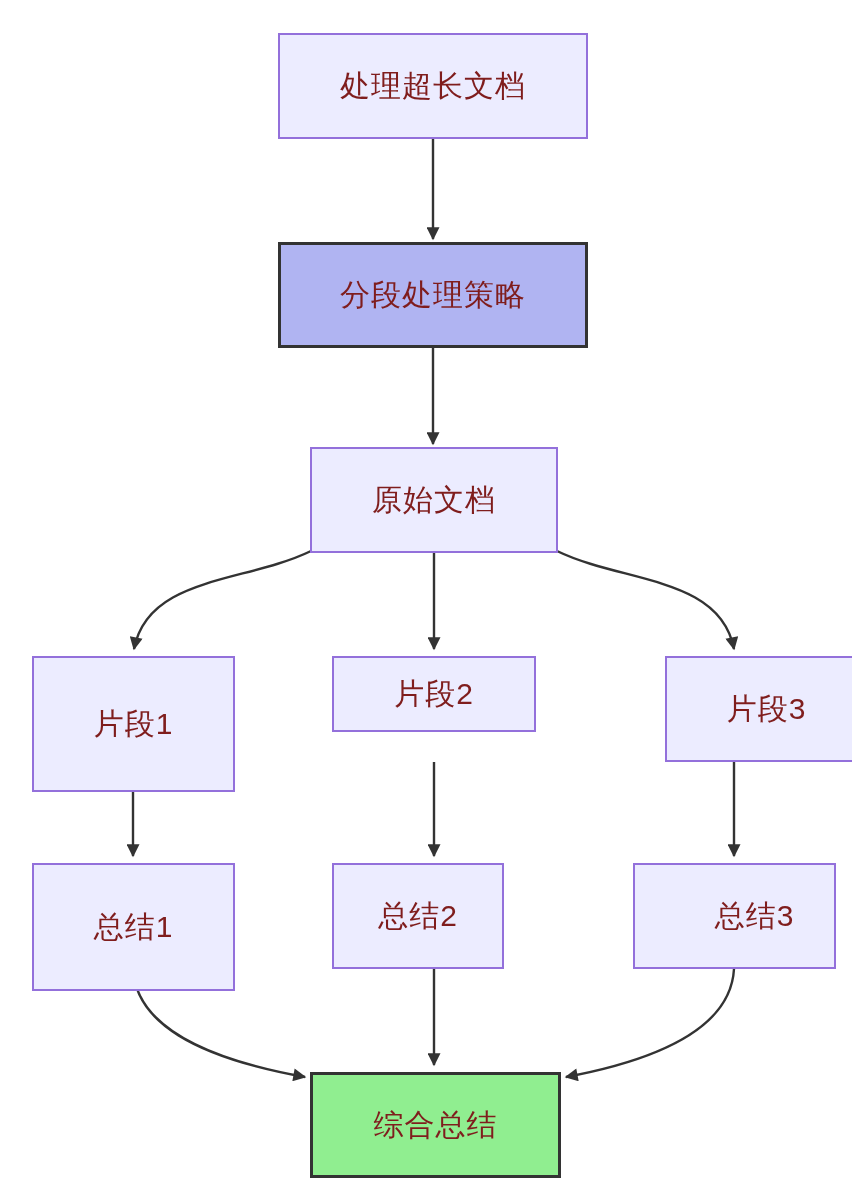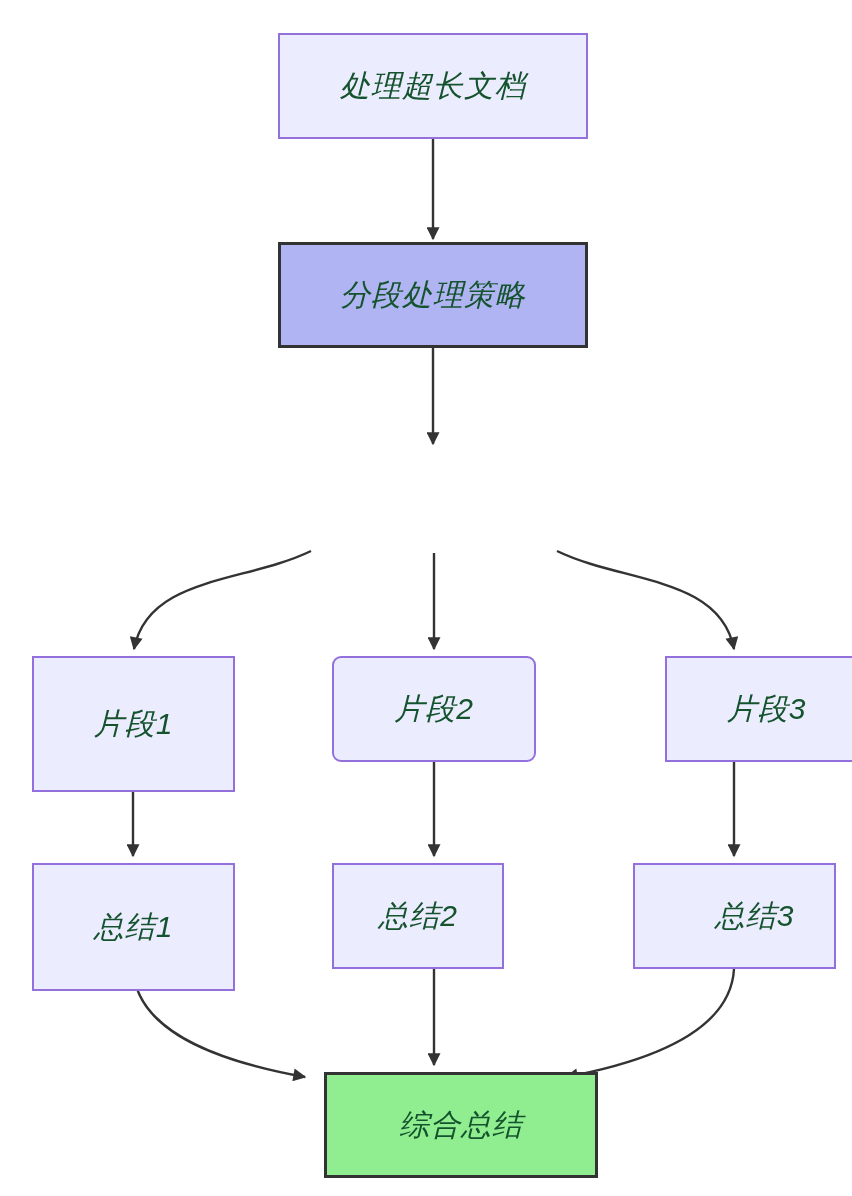--- a/index.html
+++ b/index.html
@@ -24,46 +24,45 @@
     pointer-events: none;
   }
   .node {
     position: absolute;
     box-sizing: border-box;
     display: flex;
     align-items: center;
     justify-content: center;
     background: #ECECFF;
     border: 2px solid #9370DB;
-    color: #14532d;
+    color: #7f1d1d;
     font-size: 30px;
     letter-spacing: 1px;
     white-space: nowrap;
     z-index: 2;
-    font-style: italic;
   }
   .node.emphasis {
     background: #B0B4F2;
     border: 3px solid #333333;
   }
   .node.success {
     background: #90EE90;
     border: 3px solid #333333;
   }
   
   #n-process-long-doc      { left: 278px; top: 33px;   width: 310px; height: 106px; }
   #n-segmentation-strategy { left: 278px; top: 242px;  width: 310px; height: 106px; }
   #n-original-doc          { left: 310px; top: 447px;  width: 248px; height: 106px; }
   #n-fragment-1            { left: 32px;  top: 656px;  width: 203px; height: 136px; }
-  #n-fragment-2            { left: 332px; top: 656px;  width: 204px; height: 106px; border-radius: 9px; }
+  #n-fragment-2            { left: 332px; top: 656px;  width: 204px; height: 76px; }
   #n-fragment-3            { left: 633px; top: 656px;  width: 203px; height: 106px; margin-left: 32px; }
   #n-summary-1             { left: 32px;  top: 863px;  width: 203px; height: 128px; }
   #n-summary-2             { left: 332px; top: 863px;  width: 172px; height: 106px; }
   #n-summary-3             { left: 633px; top: 863px;  width: 203px; height: 106px; padding-left: 40px; }
-  #n-final-summary         { left: 324px; top: 1072px; width: 274px; height: 106px; }
+  #n-final-summary         { left: 310px; top: 1072px; width: 251px; height: 106px; }
 </style>
 </head>
 <body>
 
 <div class="canvas">
 
   <svg class="edges-svg" viewBox="0 0 852 1196" xmlns="http://www.w3.org/2000/svg">
     <defs>
       <marker id="arrow" viewBox="0 0 10 10" refX="9" refY="5" markerUnits="userSpaceOnUse" markerWidth="15" markerHeight="13" orient="auto">
         <path d="M0,0 L10,5 L0,10 Z" fill="#333333"></path>
@@ -85,20 +84,23 @@
   </svg>
 
   <div class="node" id="n-process-long-doc">
     <span>处理超长文档</span>
   </div>
 
   <div class="node emphasis" id="n-segmentation-strategy">
     <span>分段处理策略</span>
   </div>
 
+  <div class="node" id="n-original-doc">
+    <span>原始文档</span>
+  </div>
 
   <div class="node" id="n-fragment-1">
     <span>片段1</span>
   </div>
 
   <div class="node" id="n-fragment-2">
     <span>片段2</span>
   </div>
 
   <div class="node" id="n-fragment-3">

